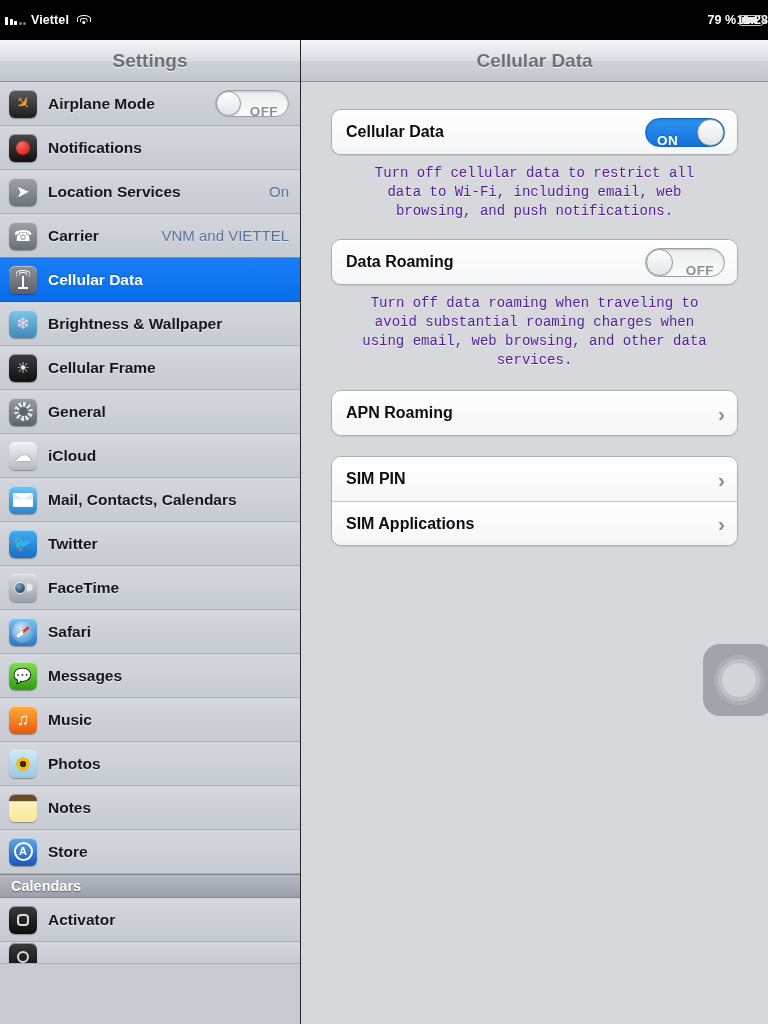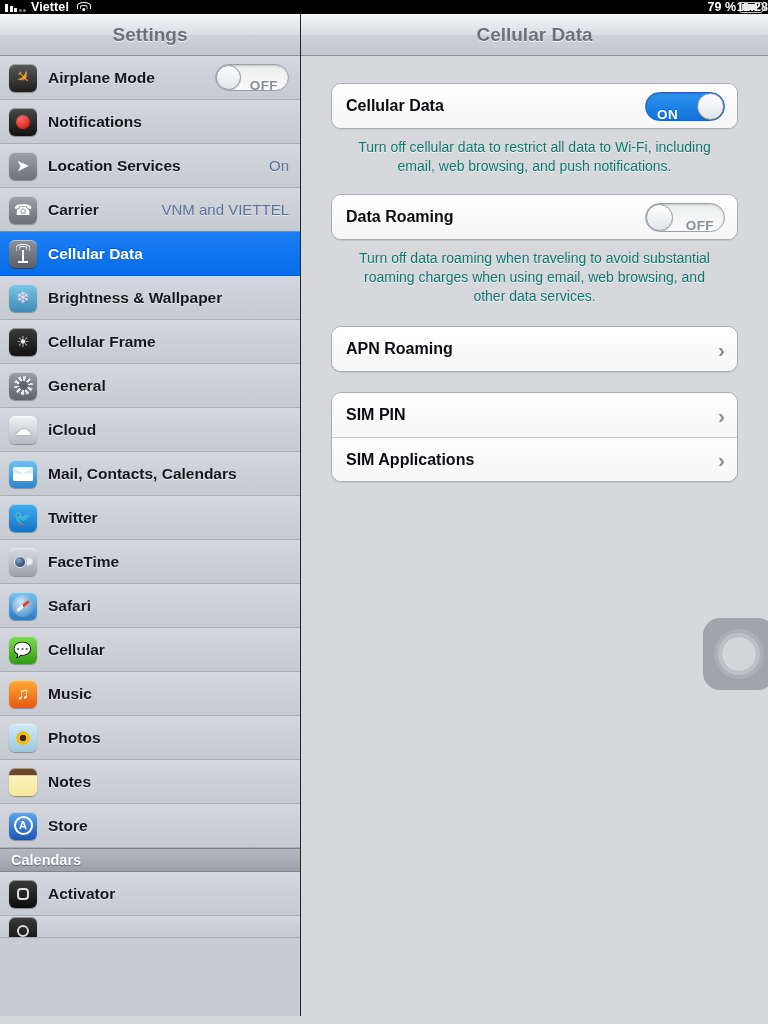--- a/index.html
+++ b/index.html
@@ -6,21 +6,21 @@
   html,body { width:768px; height:1024px; }
   body {
     font-family:"Liberation Sans", sans-serif;
     background:#d7d8dc;
     overflow:hidden;
     -webkit-font-smoothing:antialiased;
   }
 
   
   .statusbar {
-    height:14px; background:#000; color:#fff;
+    height:40px; background:#000; color:#fff;
     display:flex; align-items:center;
     font-size:12.5px; font-weight:bold;
     position:relative;
   }
   .sb-left { display:flex; align-items:center; gap:5px; padding-left:5px; }
   .bars { display:flex; align-items:flex-end; gap:1.5px; height:10px; }
   .bars i { display:block; width:3px; background:#fff; border-radius:0.5px; }
   .bars i.b1 { height:4px; } .bars i.b2 { height:6px; } .bars i.b3 { height:8px; }
   .bars i.dot { height:3px; background:#808080; border-radius:50%; width:3px; }
   .carrier-name { font-size:12.5px; letter-spacing:0.1px; }
@@ -202,23 +202,24 @@
   .card .row {
     height:44px; display:flex; align-items:center;
     padding:0 12px 0 14px;
     background:linear-gradient(to bottom,#ffffff 0%,#f6f6f7 100%);
   }
   .card .row + .row { border-top:1px solid #c6c8cc; }
   .row-label { font-size:16px; font-weight:bold; color:#0b0d10; }
   .chev { margin-left:auto; color:#8a8f98; font-size:21px; font-weight:bold; line-height:1; }
 
   .footnote {
-    font-size:14px; color:#0f766e; text-align:center;
+    font-size:14px; color:#4c1d95; text-align:center;
     line-height:19px; padding:9px 26px 0 26px;
     text-shadow:0 1px 0 rgba(255,255,255,0.75);
+    font-family:Liberation Mono, monospace;
   }
   .gap { height:20px; }
   .gap-sm { height:18px; }
 
   
   .toggle {
     margin-left:auto; width:80px; height:29px; border-radius:15px;
     position:relative; flex:none;
     border:1px solid #9aa0a8;
     box-shadow:inset 0 1px 2px rgba(0,0,0,0.18);
@@ -395,21 +396,21 @@
         <span class="icn ic-safari">
             <span class="compass"></span>
           </span>
         <span class="lbl">Safari</span>
       </div>
 
       <div class="nav-row">
         <span class="icn ic-messages">
             <span class="g">💬</span>
           </span>
-        <span class="lbl">Cellular</span>
+        <span class="lbl">Messages</span>
       </div>
 
       <div class="nav-row">
         <span class="icn ic-music">
             <span class="g" style="font-size:17px">♫</span>
           </span>
         <span class="lbl">Music</span>
       </div>
 
 

